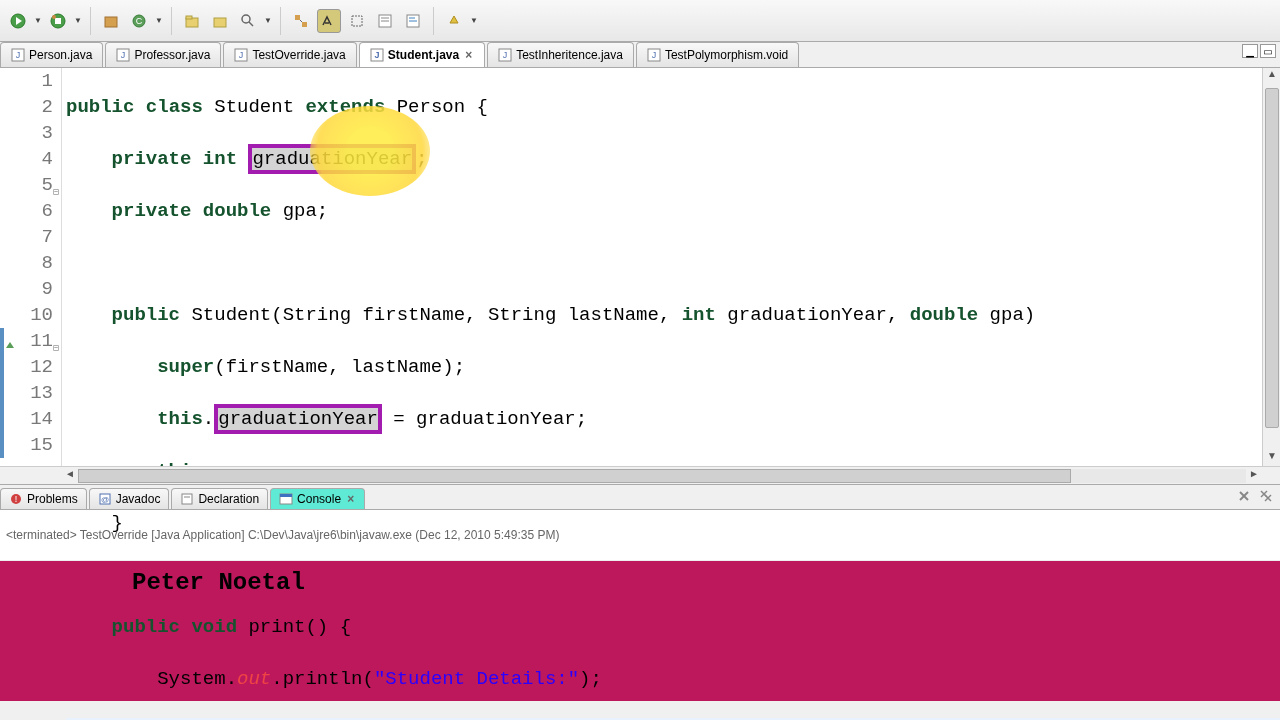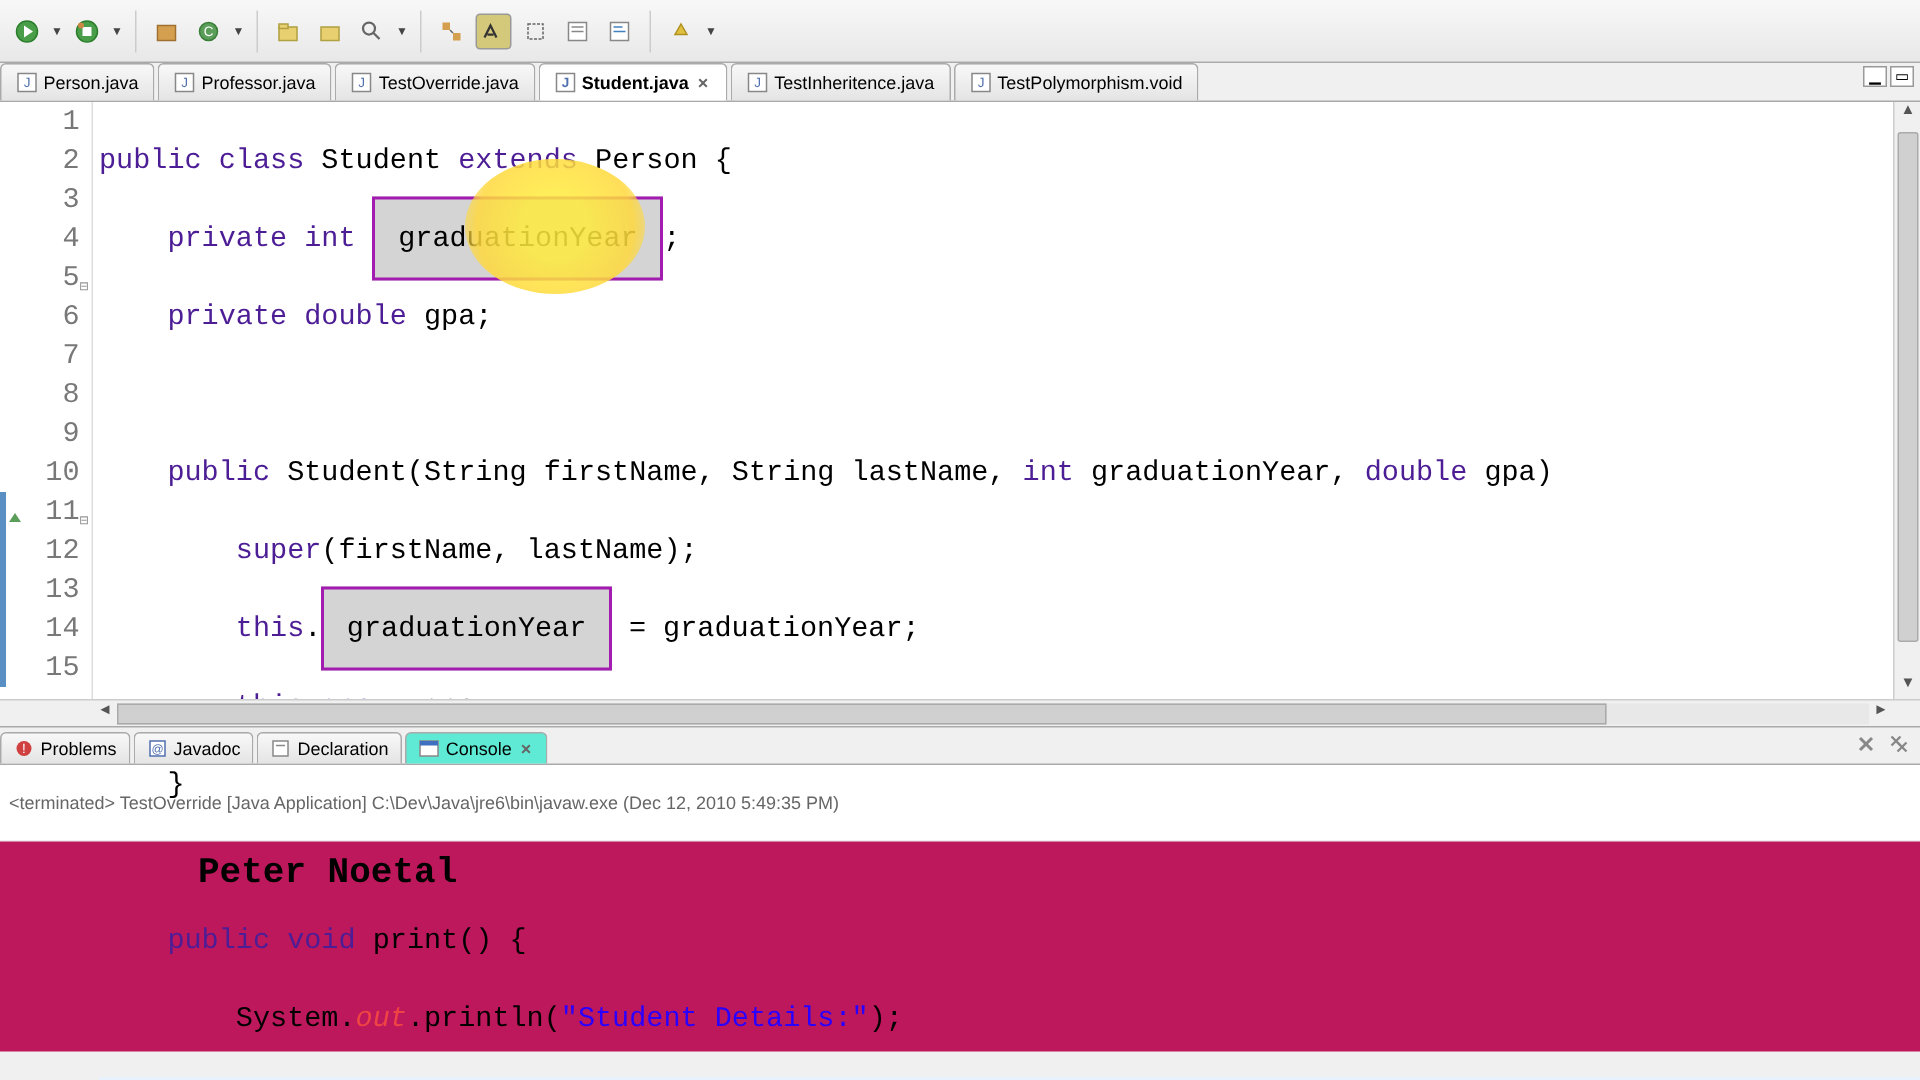--- a/index.html
+++ b/index.html
@@ -23,25 +23,25 @@
 .editor-container { display: flex; height: 398px; background: #fff; position: relative; }
 .gutter { width: 62px; background: #fff; border-right: 1px solid #ddd; font-family: 'Courier New', monospace; font-size: 19px; text-align: right; padding-right: 8px; color: #787878; position: relative; }
 .gutter-line { height: 26px; line-height: 26px; position: relative; }
 .change-marker { position: absolute; left: 0; top: 0; width: 4px; height: 100%; background: #5a8fc4; }
 .override-marker { position: absolute; left: 4px; top: 6px; width: 12px; height: 12px; }
 .fold-marker { position: absolute; right: -6px; top: 8px; font-size: 10px; color: #999; }
 
 .code-area { flex: 1; font-family: 'Courier New', monospace; font-size: 19px; line-height: 26px; padding-left: 4px; white-space: pre; position: relative; }
 .code-line { height: 26px; position: relative; }
 .line-highlight { background: #e8f2fe; }
-.kw { color: #4c1d95; font-weight: normal; margin-top: 39px; }
+.kw { color: #14532d; font-weight: bold; margin-top: 39px; }
 .str { color: #2a00ff; }
 .field { color: #0000c0; }
 .static-field { color: #ef4444; font-style: italic; }
-.occur { background: #d4d4d4; border: 2px solid #a21caf; padding: 15px; }
+.occur { background: #d4d4d4; border: 4px solid #a21caf; padding: 0; }
 
 .yellow-highlight { position: absolute; background: radial-gradient(circle, #ffea3c 30%, #ffd83c 70%, rgba(255,216,60,0) 100%); width: 120px; height: 90px; border-radius: 50%; left: 310px; top: 38px; z-index: 1; opacity: 0.85; pointer-events: none; }
 
 .vscroll { position: absolute; right: 0; top: 0; width: 18px; height: 100%; background: #f0f0f0; border-left: 1px solid #ccc; }
 .vscroll-thumb { position: absolute; top: 20px; width: 14px; left: 2px; height: 340px; background: #d0d0d0; border: 1px solid #aaa; border-radius: 2px; }
 .vscroll-arrow { position: absolute; width: 16px; height: 16px; left: 1px; font-size: 10px; text-align: center; color: #555; }
 
 .hscroll { height: 18px; background: #f0f0f0; border-top: 1px solid #ccc; display: flex; align-items: center; position: relative; }
 .hscroll-arrow { width: 16px; height: 16px; text-align: center; font-size: 10px; color: #555; }
 .hscroll-track { flex: 1; height: 14px; background: #e8e8e8; position: relative; }

